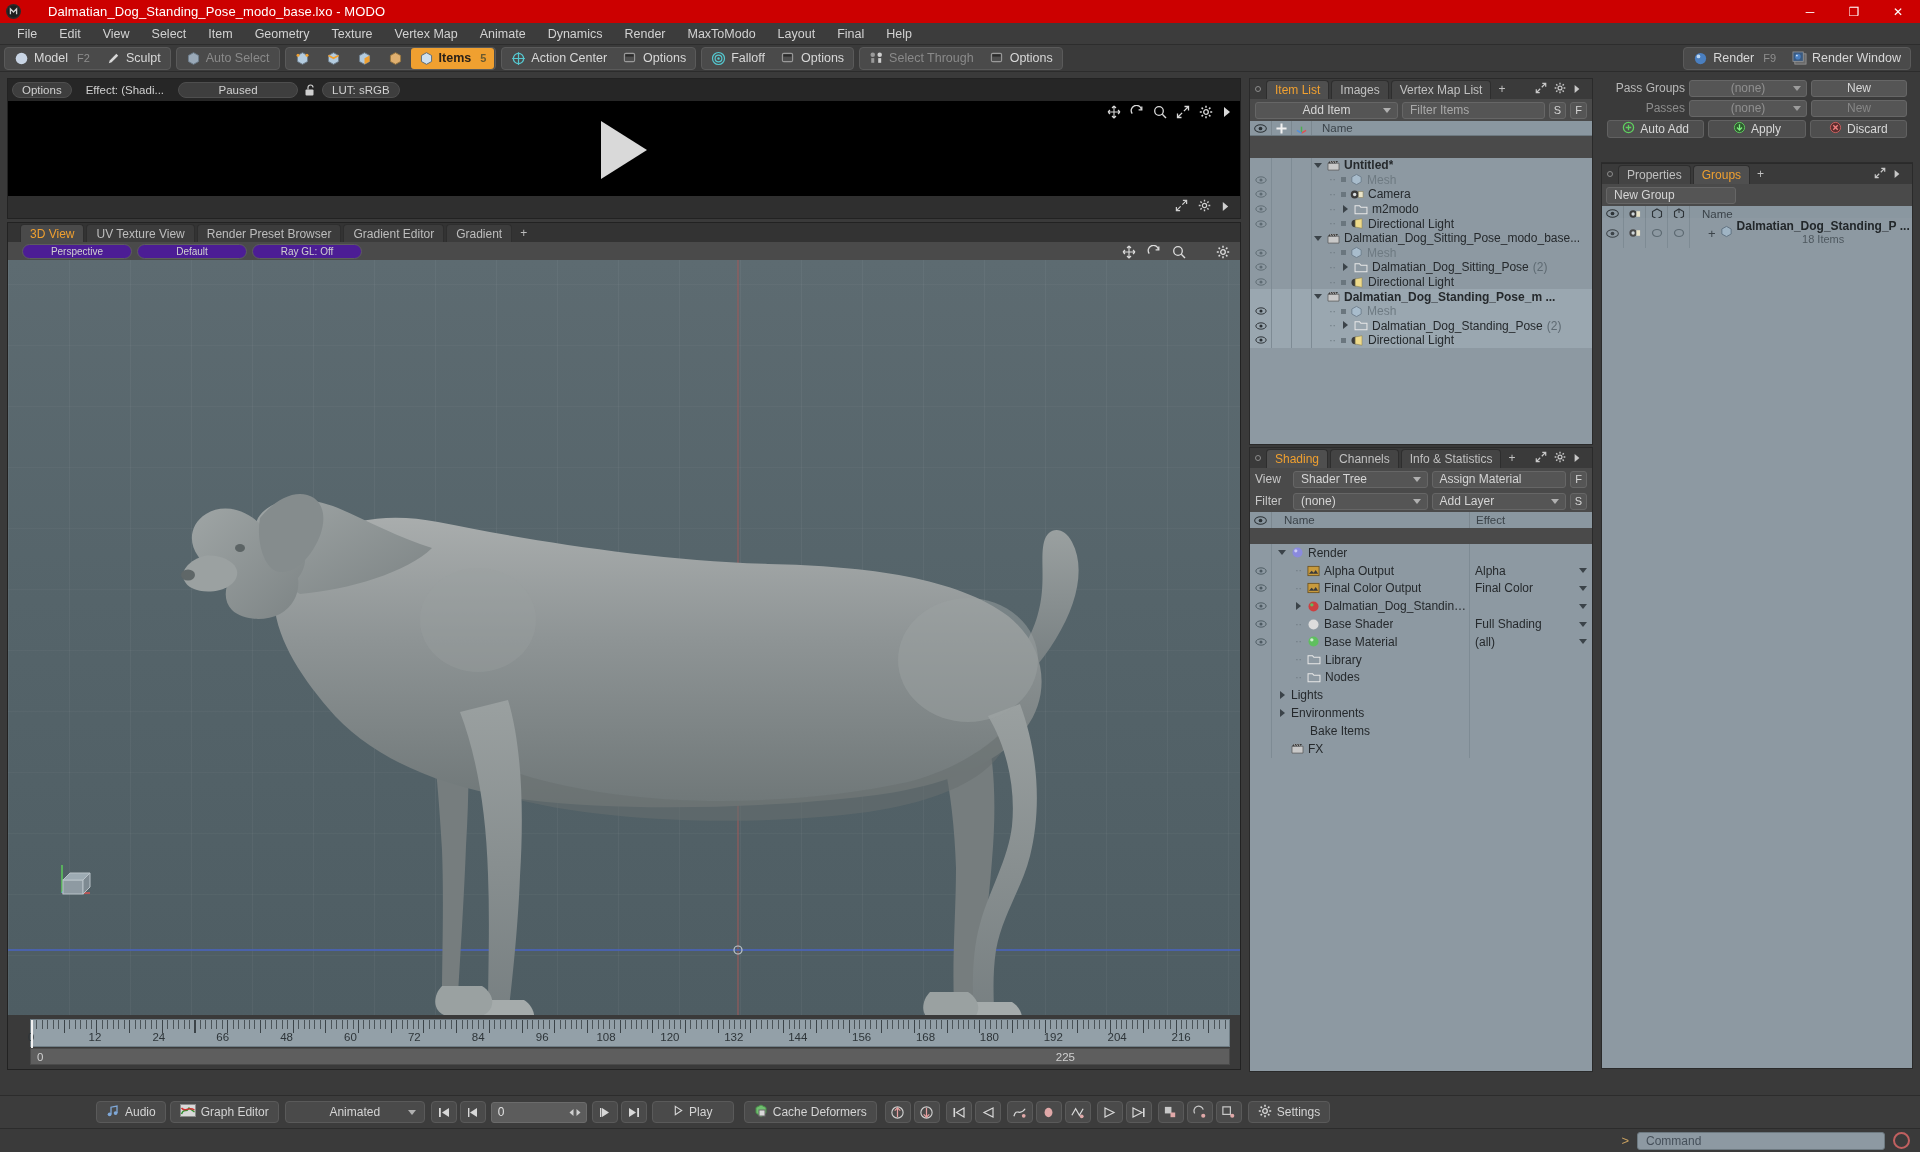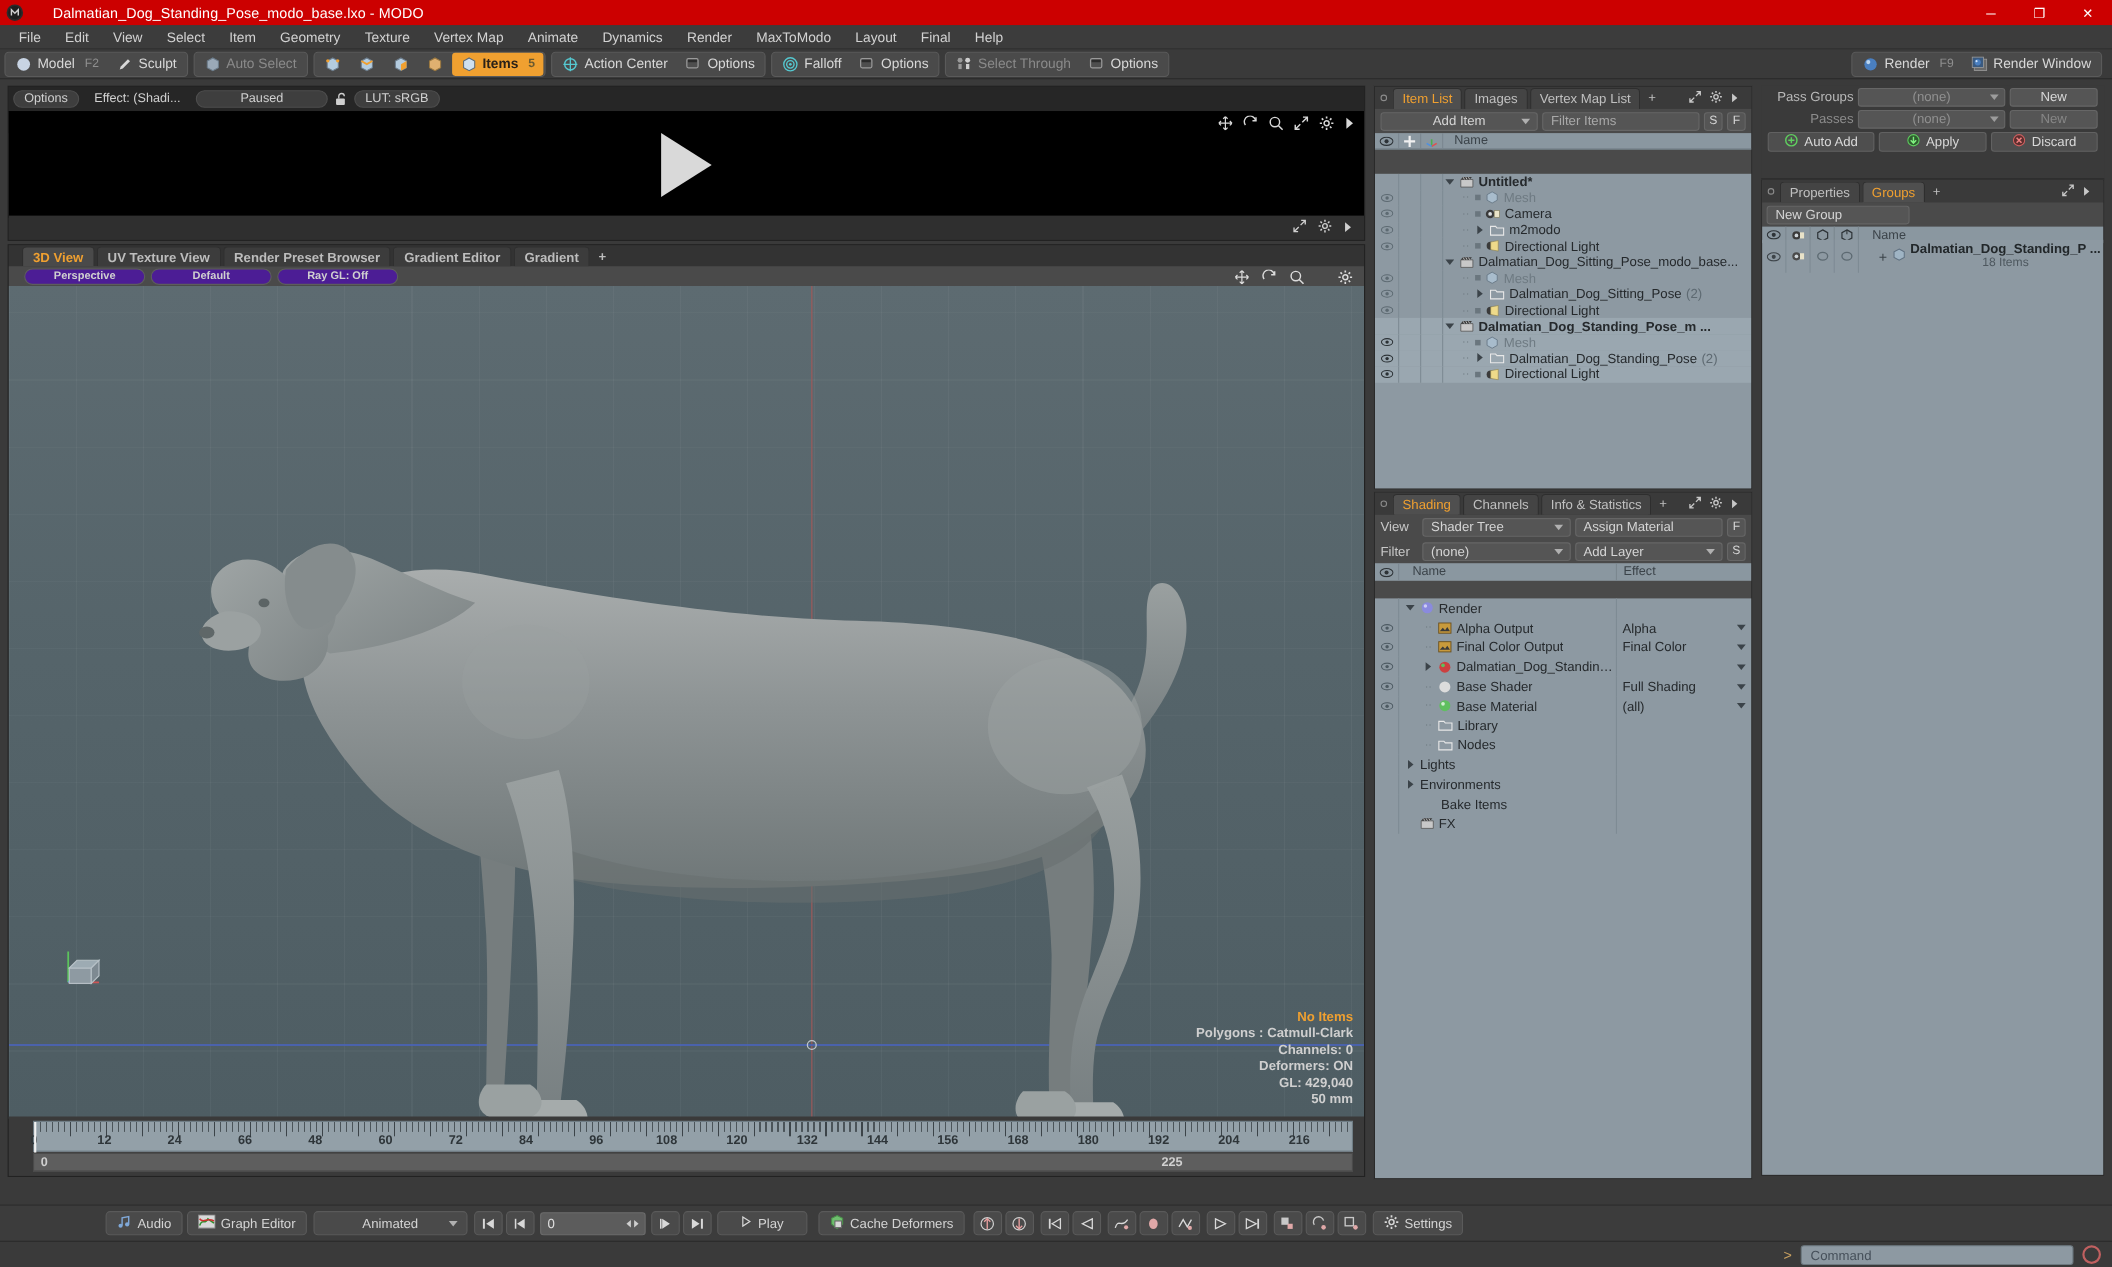--- a/index.html
+++ b/index.html
@@ -81,21 +81,21 @@
   }
   .playbtn {
     position:absolute; left:50%; top:50%; transform:translate(-50%,-50%);
     width:0; height:0; border-left:46px solid #d9d9d9;
     border-top:29px solid transparent; border-bottom:29px solid transparent;
   }
 
   
   .viewpanel {
     position:absolute; left:7px; top:222px; width:1234px; height:848px;
-    background:#333; border:1px solid #222;font-weight:bold;
+    background:#333; border:1px solid #222;
   }
   .vtabs { height:19px; display:flex; align-items:flex-end; background:#333; padding-left:12px; }
   .vtab {
     height:18px; padding:0 9px; font-size:12px; color:#bdbdbd;
     display:flex; align-items:center; border-radius:4px 4px 0 0; background:#3c3c3c;
     margin-right:2px; border:1px solid #2e2e2e; border-bottom:none;
   }
   .vtab.active { background:#4a4a4a; color:#f0a030; }
   .vtab.plus { background:none; border:none; color:#bdbdbd; padding:0 6px;}
   .vhdr { height:18px; display:flex; align-items:center; padding-left:14px; gap:5px; background:#4a4a4a;}
@@ -210,21 +210,21 @@
   .plabel.dim { color:#8d8d8d;}
   .combo {
     flex:1; height:17px; background:#555; border:1px solid #666; border-radius:3px;
     display:flex; align-items:center; padding:0 6px; font-size:12px; color:#909090;
     justify-content:center; position:relative;
   }
   .combo .cv { margin-right:auto; margin-left:auto;}
   .combo .ar { position:absolute; right:5px; border-left:4px solid transparent;
     border-right:4px solid transparent; border-top:5px solid #9c9c9c;}
   .wbtn {
-    width:80px; height:17px; background:#555; border:1px solid #666; border-radius:3px;
+    width:96px; height:17px; background:#555; border:1px solid #666; border-radius:3px;
     display:flex; align-items:center; justify-content:center; font-size:12px; color:#d8d8d8;
   }
   .wbtn.dim { color:#878787;}
   .aabar { height:22px; display:flex; align-items:center; gap:4px; padding:2px 6px;}
   .aabtn {
     flex:1; height:18px; background:#4e4e4e; border:1px solid #616161; border-radius:3px;
     display:flex; align-items:center; justify-content:center; gap:5px; font-size:12px; color:#d8d8d8;
   }
   .grouppanel {
     position:absolute; left:1601px; top:163px; width:312px; height:906px;
@@ -609,28 +609,20 @@
 
       <path d="M1012 444 C1030 492 1034 548 1022 596 C1014 628 994 656 988 690 C984 716 986 740 986 756 C984 772 968 772 966 756 C964 726 964 692 972 664 C982 628 1000 600 1004 566 C1008 526 998 486 980 456 Z" fill="url(#legg)"></path>
       <path d="M958 742 C950 750 948 766 958 772 C974 780 1002 778 1010 770 C1018 762 1014 748 1004 742 Z" fill="#a5abab"></path>
       <path d="M922 732 C914 740 912 754 922 760 C936 768 958 766 966 758 C974 750 970 738 960 732 Z" fill="#9aa1a1"></path>
 
       <ellipse cx="960" cy="400" rx="70" ry="62" fill="#9ba1a1" opacity=".5"></ellipse>
 
       <ellipse cx="470" cy="360" rx="58" ry="52" fill="#9ba1a1" opacity=".35"></ellipse>
     </svg>
 
-    <div class="stats">
-      <div class="hl">No Items</div>
-      <div>Polygons : Catmull-Clark</div>
-      <div>Channels: 0</div>
-      <div>Deformers: ON</div>
-      <div>GL: 429,040</div>
-      <div>50 mm</div>
-    </div>
 
     <div class="gizmo">
       <svg width="60" height="60" viewBox="0 0 60 60">
         <path d="M12 46 L12 18" stroke="#5cc45c" stroke-width="1.6"></path>
         <path d="M12 46 L40 46" stroke="#cc5555" stroke-width="1.6"></path>
         <path d="M12 46 L26 32" stroke="#5aa0dd" stroke-width="1.6"></path>
         <rect x="13" y="33" width="20" height="14" fill="#8e9aa2" stroke="#b8c2c8" stroke-width="1"></rect>
         <path d="M13 33 l7 -7 h20 l-7 7 z" fill="#9dabb3" stroke="#b8c2c8" stroke-width="1"></path>
         <path d="M33 33 l7 -7 v14 l-7 7 z" fill="#7e8a92" stroke="#b8c2c8" stroke-width="1"></path>
       </svg>

